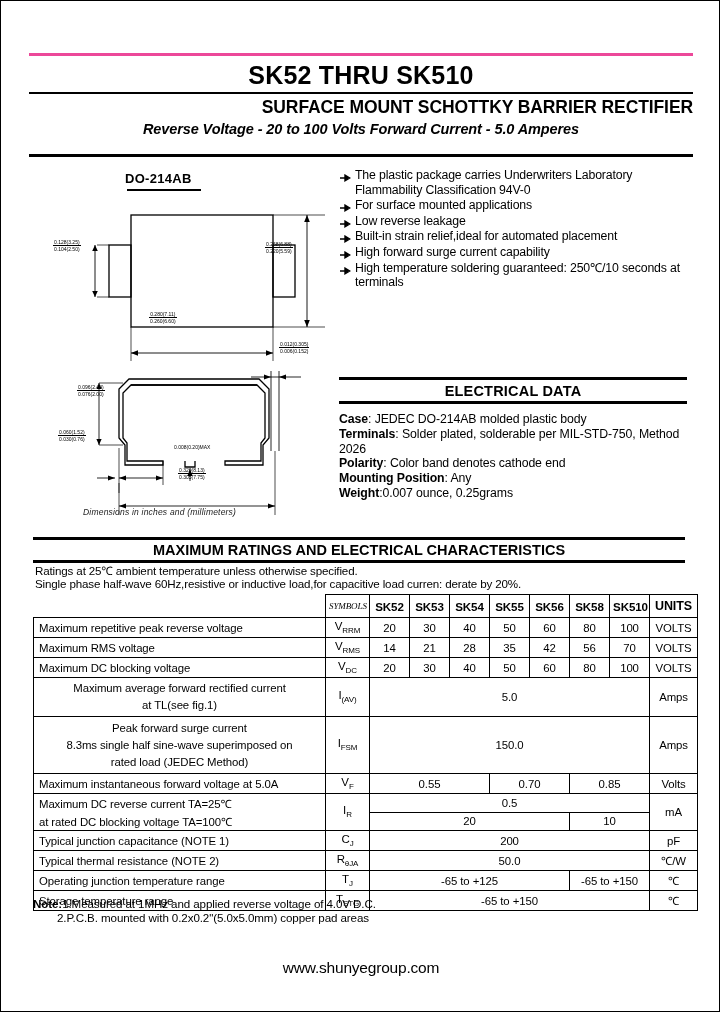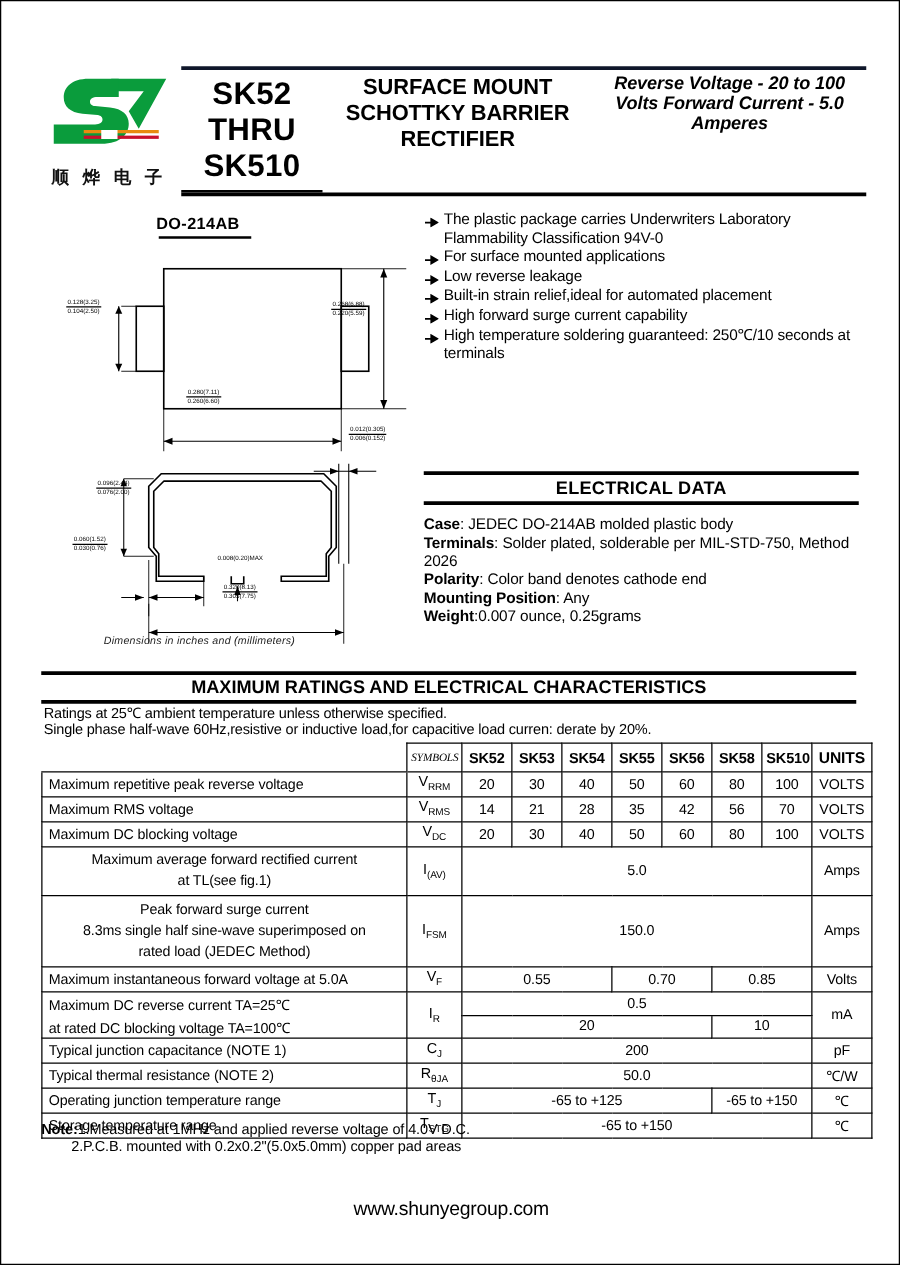--- a/index.html
+++ b/index.html
@@ -47,38 +47,38 @@
     font-family: "DejaVu Sans", sans-serif;
     font-size: 14px;
     letter-spacing: 3px;
     font-weight: bold;
     color: #111;
     white-space: nowrap;
   }
   .title-box {
     flex: 1 1 auto;
     position: relative;
-    border-top: 3px solid #0f172a;
+    border-top: 3px solid #ec4899;
     border-bottom: 3px solid #000;
     display: flex;
-    flex-direction: row;
+    flex-direction: column;
   }
   .title-main {
     font-size: 25px;
     font-weight: bold;
     text-align: center;
     letter-spacing: 0.2px;
     padding-top: 5px;
     padding-bottom: 2px;
     border-bottom: 2px solid #000;
   }
   .title-sub {
     font-size: 17.5px;
     font-weight: bold;
-    text-align: center;
+    text-align: right;
     letter-spacing: -0.1px;
     padding-top: 3px;
   }
   .title-sub2 {
     font-size: 14.5px;
     font-style: italic;
     font-weight: bold;
     text-align: center;
     padding-top: 3px;
     letter-spacing: -0.1px;
@@ -249,32 +249,20 @@
   .dimtxt .top { border-bottom: 0.6px solid #000; display:block; padding: 0 1px; }
   .dimtxt .bot { display:block; padding: 0 1px; }
 </style>
 </head>
 <body>
 
 <div class="page">
 
   <div class="header">
 
-    <div class="logo-box">
-      <svg class="logo-mark" viewBox="0 0 100 70">
-        <path d="M52 6 L96 6 L74 46 L66 32 L78 16 L46 16 Z" fill="#0a9c3c"></path>
-        <path d="M58 6 L34 6 C20 6 14 13 14 21 C14 28 19 33 29 34 L41 35 C44 35.4 45 37 45 38.6
-                 C45 41 43 42.5 39 42.5 L6 42.5 L6 58 L44 58 C60 58 66 50 66 42
-                 C66 35 61 30 51 29 L39 27.8 C36 27.4 35 26 35 24.3 C35 22 37 20.6 41 20.6 L58 20.6 Z" fill="#0a9c3c"></path>
-        <rect x="30" y="47" width="60" height="2.6" fill="#e88a10"></rect>
-        <rect x="30" y="51.5" width="60" height="2.6" fill="#c8102e"></rect>
-        <rect x="44" y="47" width="13" height="7.2" fill="#ffffff"></rect>
-      </svg>
-      <div class="logo-cn">顺 烨 电 子</div>
-    </div>
 
     <div class="title-box">
       <div class="title-main">SK52 THRU SK510</div>
       <div class="title-sub">SURFACE MOUNT SCHOTTKY BARRIER RECTIFIER</div>
       <div class="title-sub2">Reverse Voltage - 20 to 100 Volts    Forward Current - 5.0 Amperes</div>
     </div>
   </div>
 
   <div class="pkg-title">DO-214AB</div>
   <div class="pkg-title-rule"></div>

